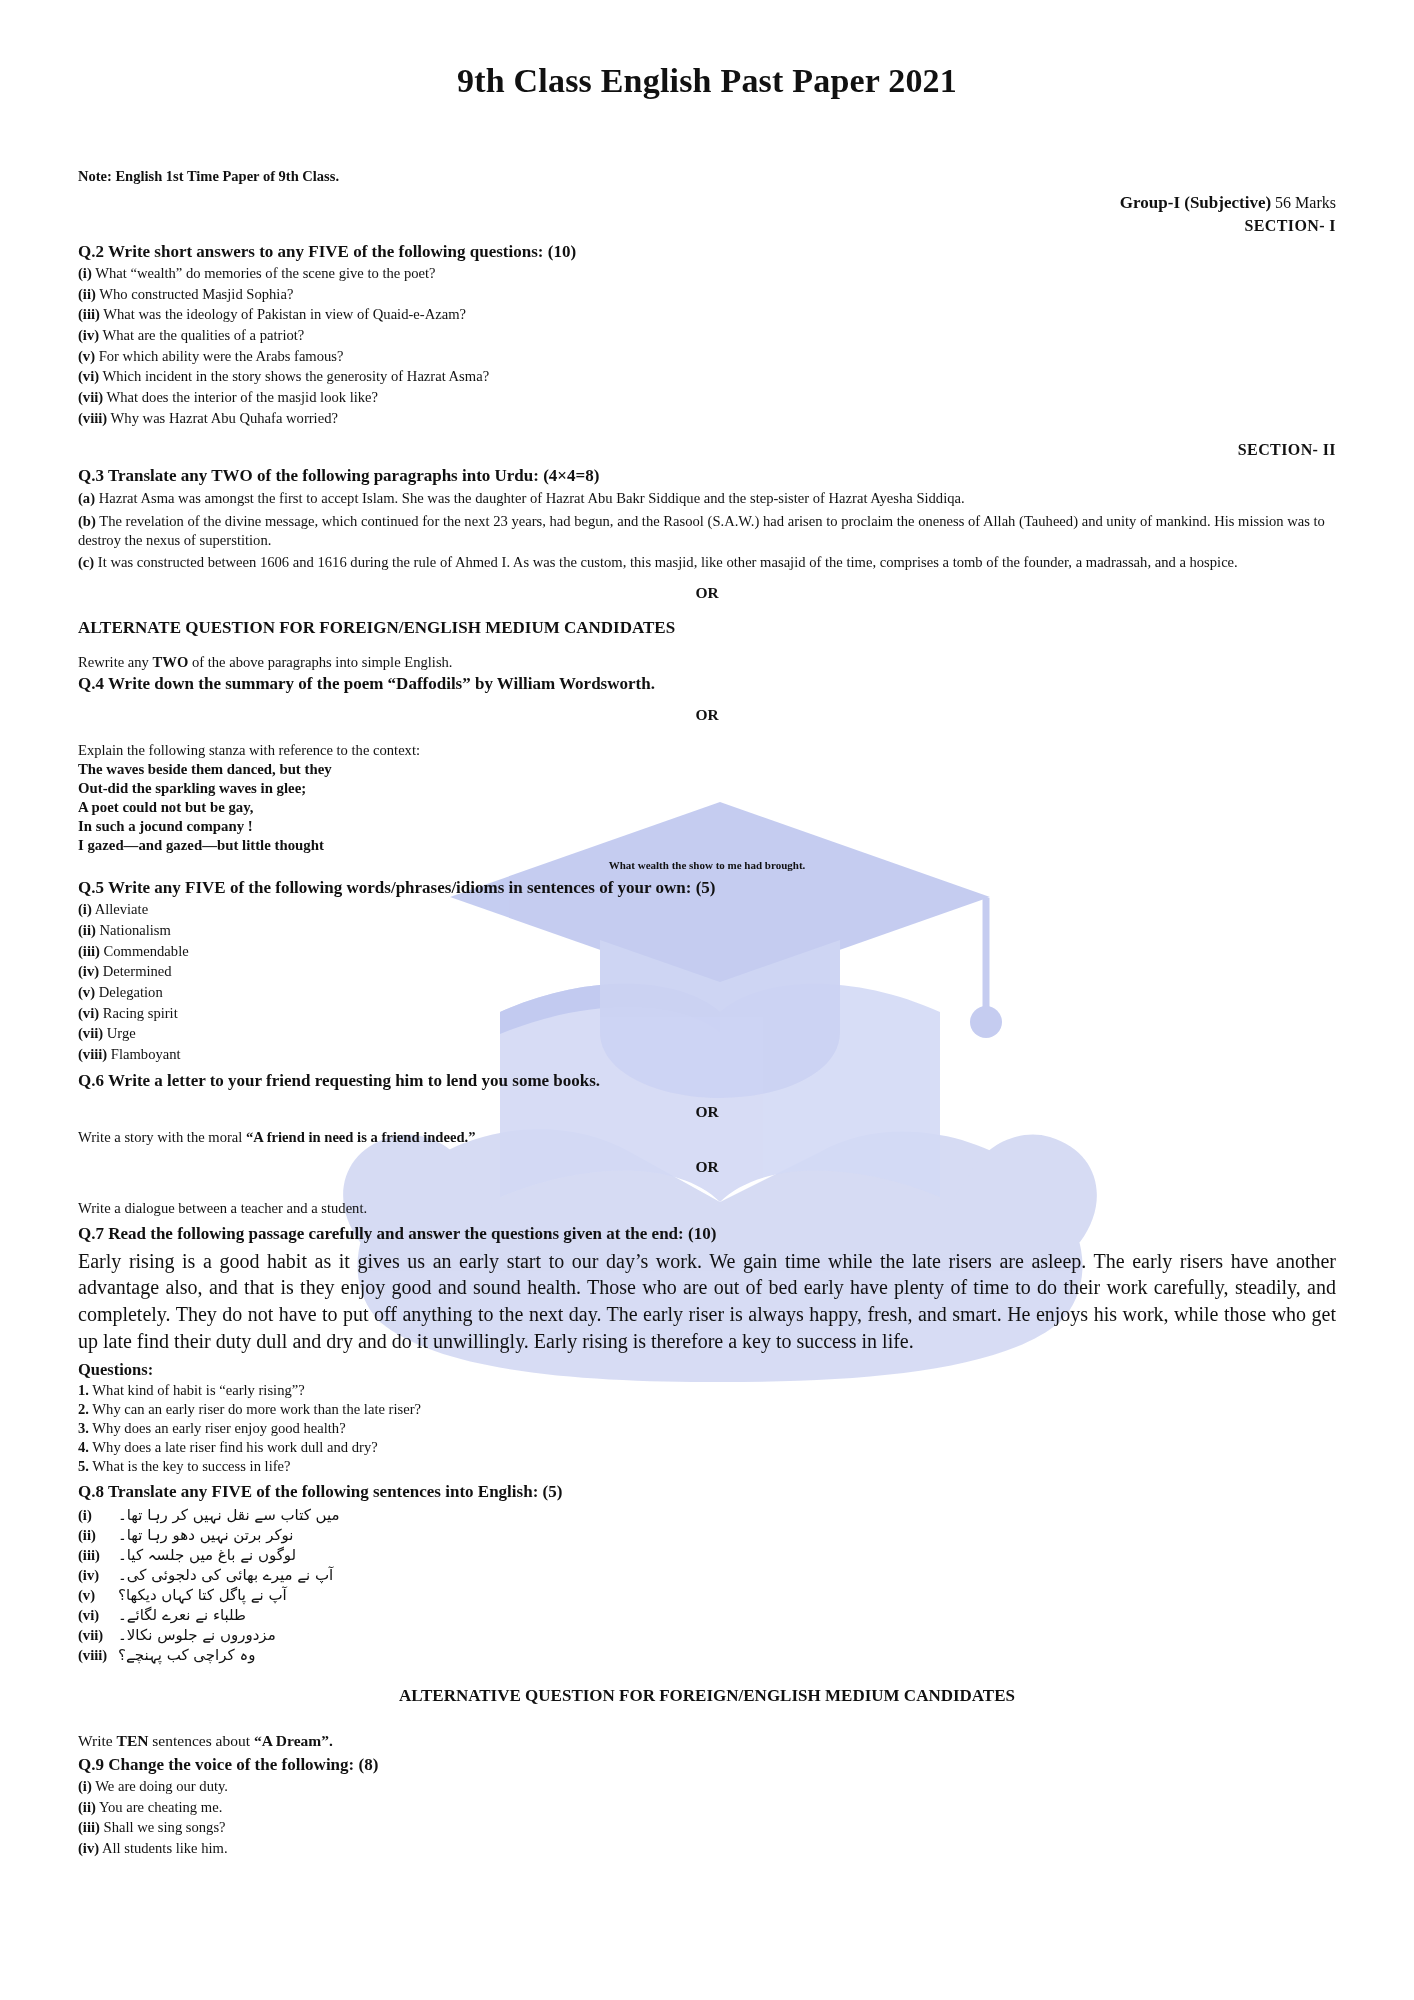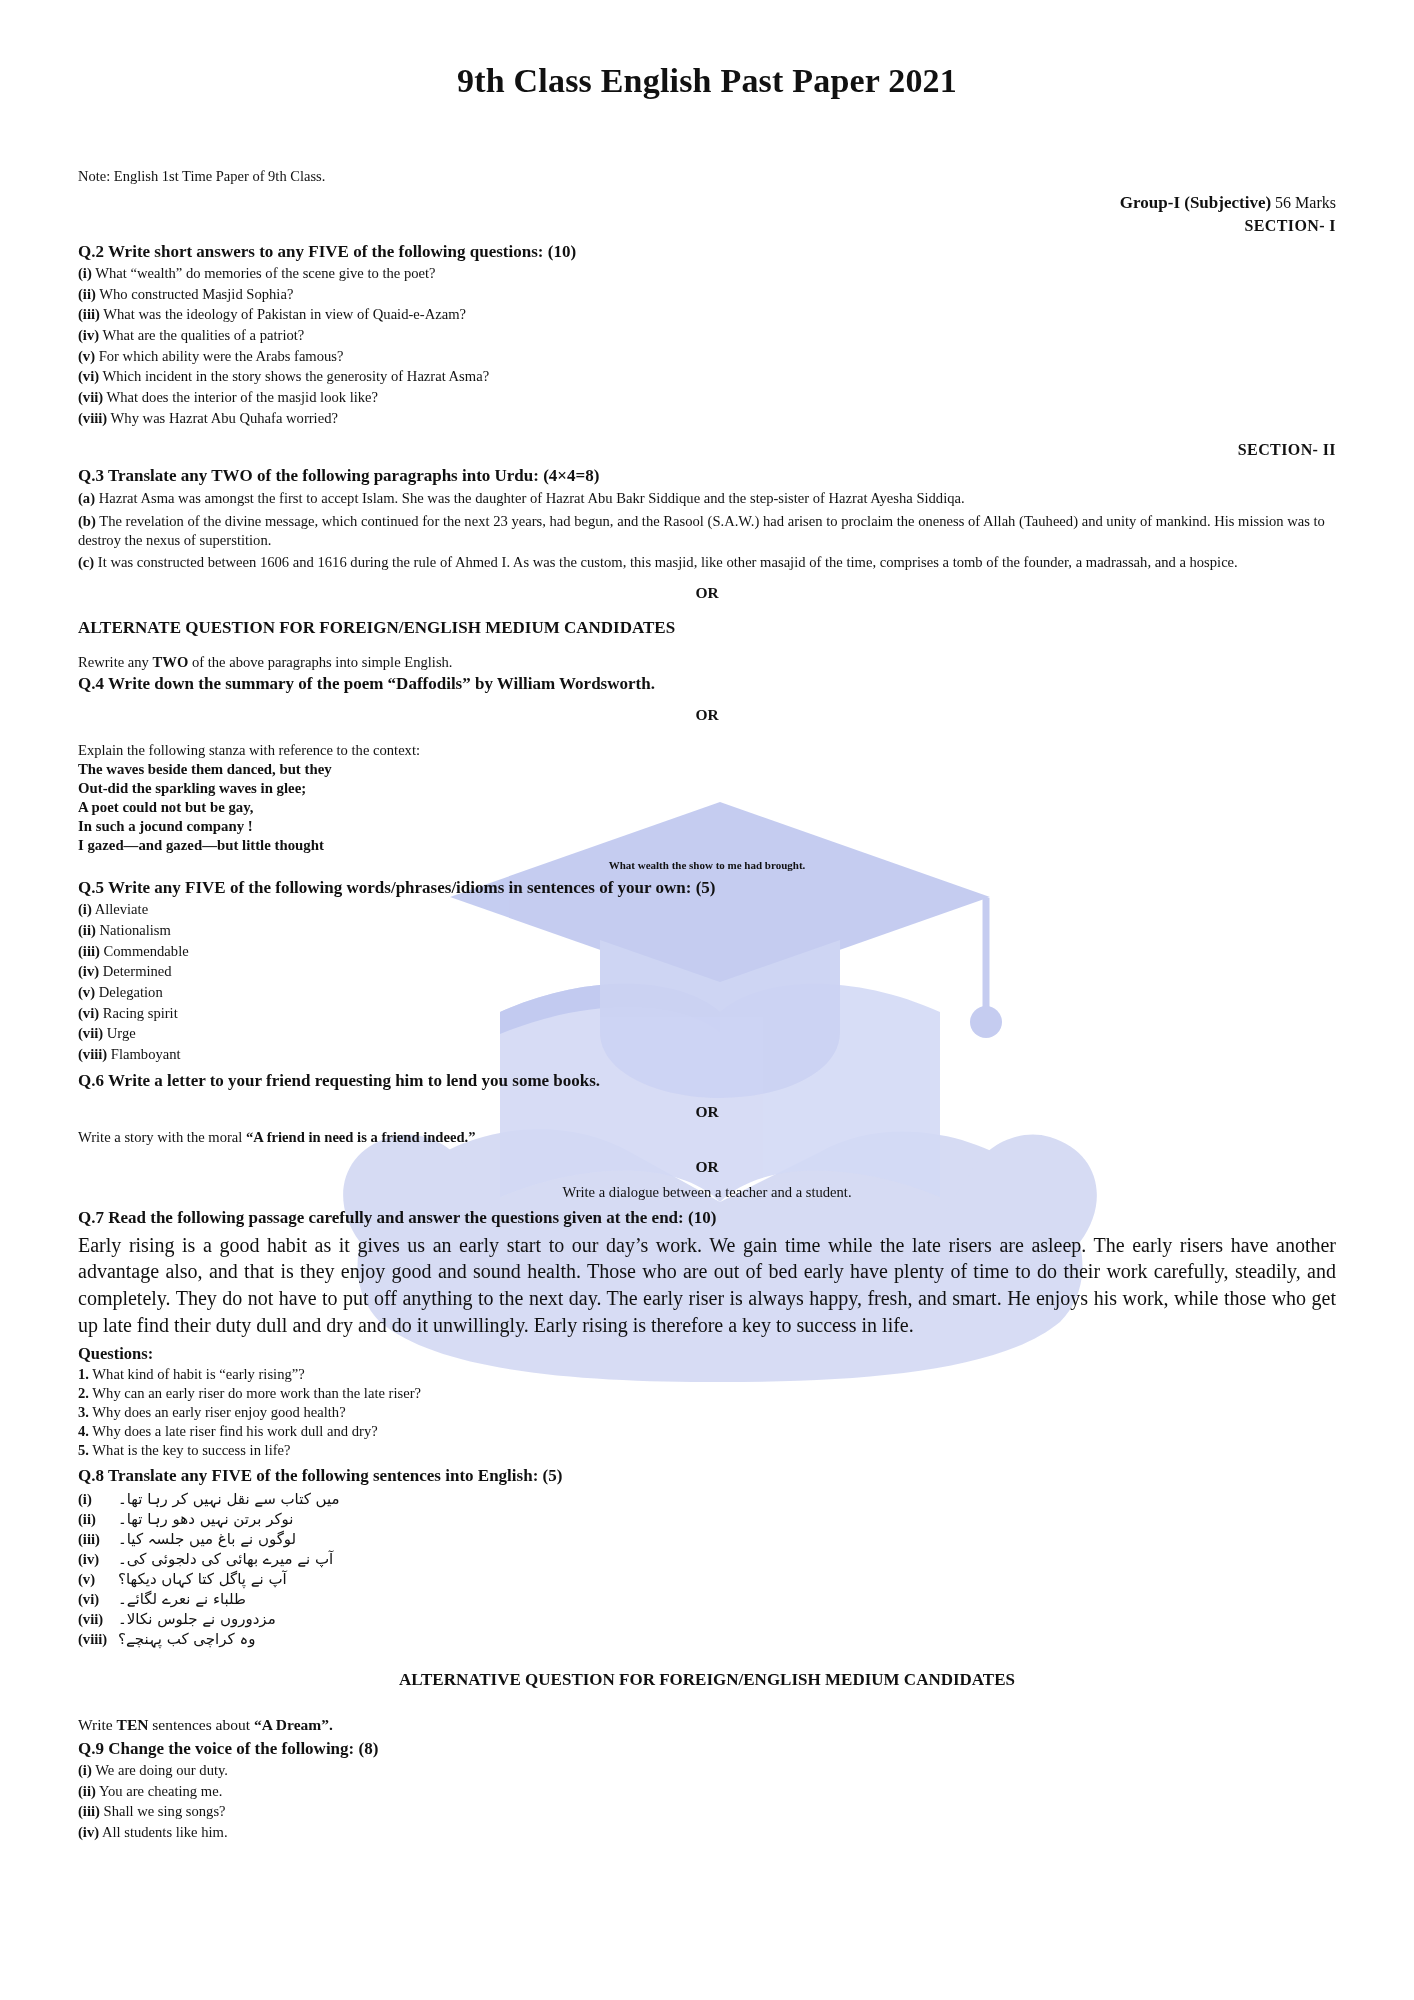--- a/index.html
+++ b/index.html
@@ -40,21 +40,21 @@
   }
   h1.title {
     text-align: center;
     font-size: 34px;
     font-weight: bold;
     margin: 62px 0 0 0;
     letter-spacing: 0.2px;
   }
   .note {
     font-size: 14.5px;
-    font-weight: normal;
+    font-weight: bold;
     margin-top: 68px;
   }
   .center {
     text-align: right;
   }
   .group-line {
     margin-top: 8px;
     font-size: 16px;
   }
   .group-line b {
@@ -243,21 +243,21 @@
     </div>
 
     <div class="q-head">Q.6 Write a letter to your friend requesting him to lend you some books.</div>
 
     <div class="or">OR</div>
 
     <div class="plain" style="margin-top:8px;"><span>Write a story with the moral </span><b>“A friend in need is a friend indeed.”</b></div>
 
     <div class="or">OR</div>
 
-    <div class="plain" style="margin-top:8px;text-align:center;">Write a dialogue between a teacher and a student.</div>
+    <div class="plain" style="margin-top:24px;">Write a dialogue between a teacher and a student.</div>
 
     <div class="q-head">Q.7 Read the following passage carefully and answer the questions given at the end: (10)</div>
     <div class="passage">Early rising is a good habit as it gives us an early start to our day’s work. We gain time while the late risers are asleep. The early risers have another advantage also, and that is they enjoy good and sound health. Those who are out of bed early have plenty of time to do their work carefully, steadily, and completely. They do not have to put off anything to the next day. The early riser is always happy, fresh, and smart. He enjoys his work, while those who get up late find their duty dull and dry and do it unwillingly. Early rising is therefore a key to success in life.</div>
 
     <div class="questions-head">Questions:</div>
     <div class="num-item"><b>1.</b> <span>What kind of habit is “early rising”?</span></div>
     <div class="num-item"><b>2.</b> <span>Why can an early riser do more work than the late riser?</span></div>
     <div class="num-item"><b>3.</b> <span>Why does an early riser enjoy good health?</span></div>
     <div class="num-item"><b>4.</b> <span>Why does a late riser find his work dull and dry?</span></div>
     <div class="num-item"><b>5.</b> <span>What is the key to success in life?</span></div>

